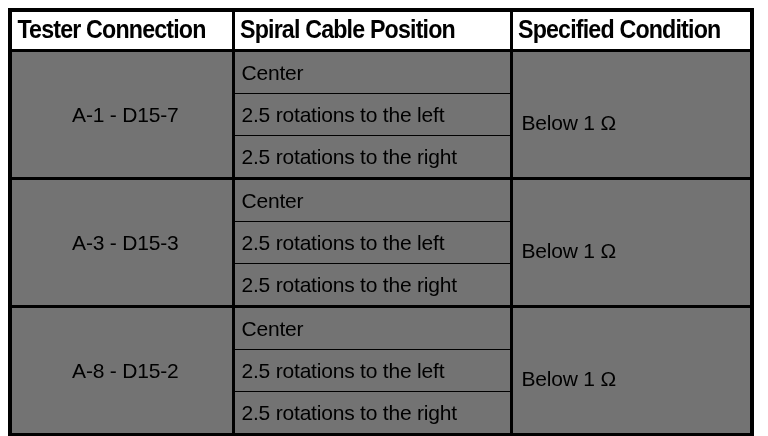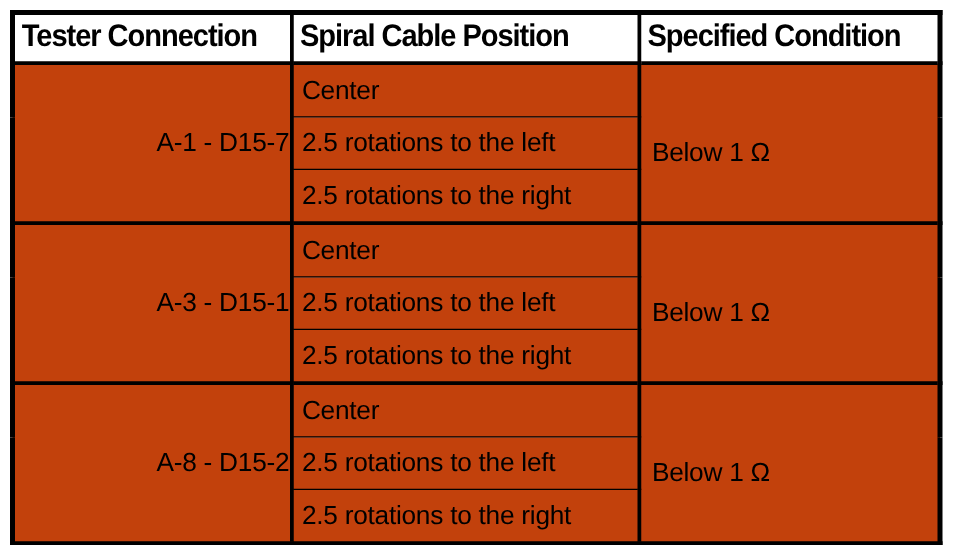--- a/index.html
+++ b/index.html
@@ -53,31 +53,31 @@
   }
   tr.header-row th.last-col {
     border-right: 0;
   }
 
   
   td {
     font-size: 21px;
     font-weight: normal;
     letter-spacing: -0.2px;
-    background: #c2410c;
+    background: #737373;
     white-space: nowrap;
   }
 
   
   td.tester-cell {
     border-right: 3px solid #000000;
     border-bottom: 3px solid #000000;
     padding: 0 0 0 7px;
     vertical-align: middle;
-    text-align: right;
+    text-align: center;
   }
 
   
   td.spiral-cell {
     border-right: 1px solid #000000;
     border-bottom: 1px solid #000000;
     padding: 0 6px 0 7px;
     height: 41px;
     vertical-align: middle;
     text-align: left;
@@ -127,21 +127,21 @@
         <td class="condition-cell" rowspan="3">Below 1 Ω</td>
       </tr>
       <tr>
         <td class="spiral-cell">2.5 rotations to the left</td>
       </tr>
       <tr>
         <td class="spiral-cell group-end">2.5 rotations to the right</td>
       </tr>
 
       <tr>
-        <td class="tester-cell" rowspan="3">A-3 - D15-1</td>
+        <td class="tester-cell" rowspan="3">A-3 - D15-3</td>
         <td class="spiral-cell group-first">Center</td>
         <td class="condition-cell" rowspan="3">Below 1 Ω</td>
       </tr>
       <tr>
         <td class="spiral-cell">2.5 rotations to the left</td>
       </tr>
       <tr>
         <td class="spiral-cell group-end">2.5 rotations to the right</td>
       </tr>
 

